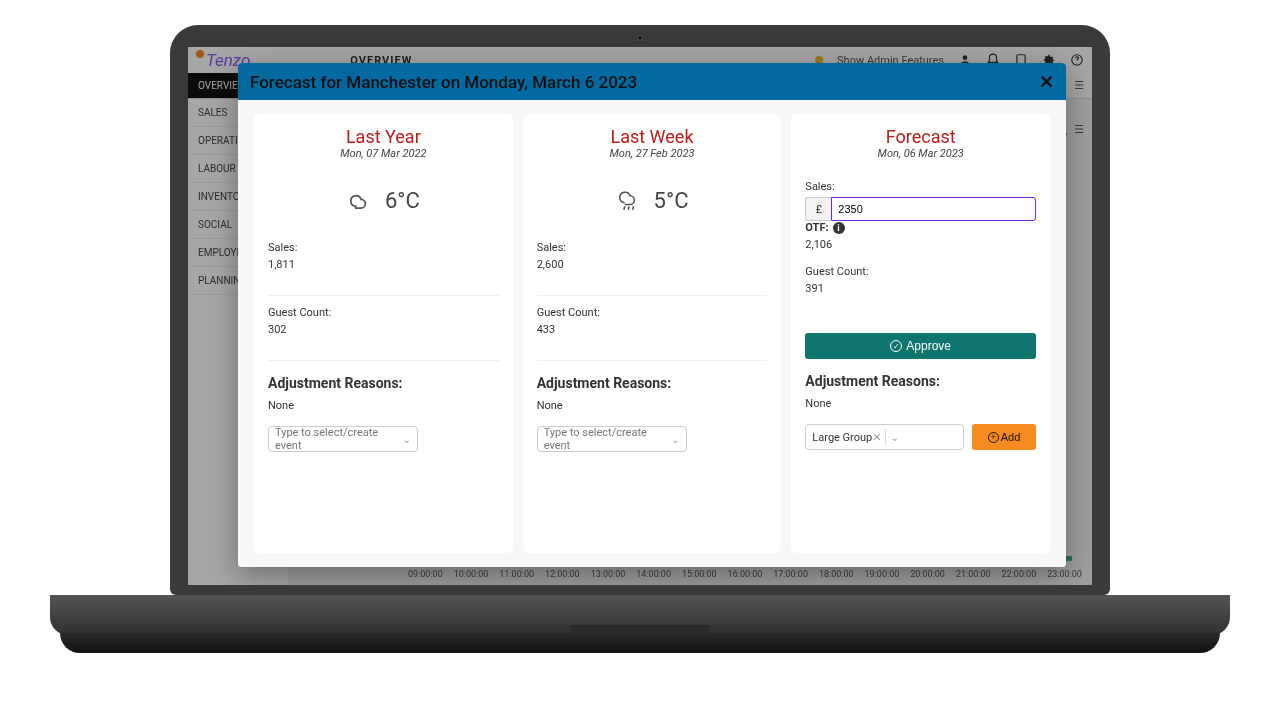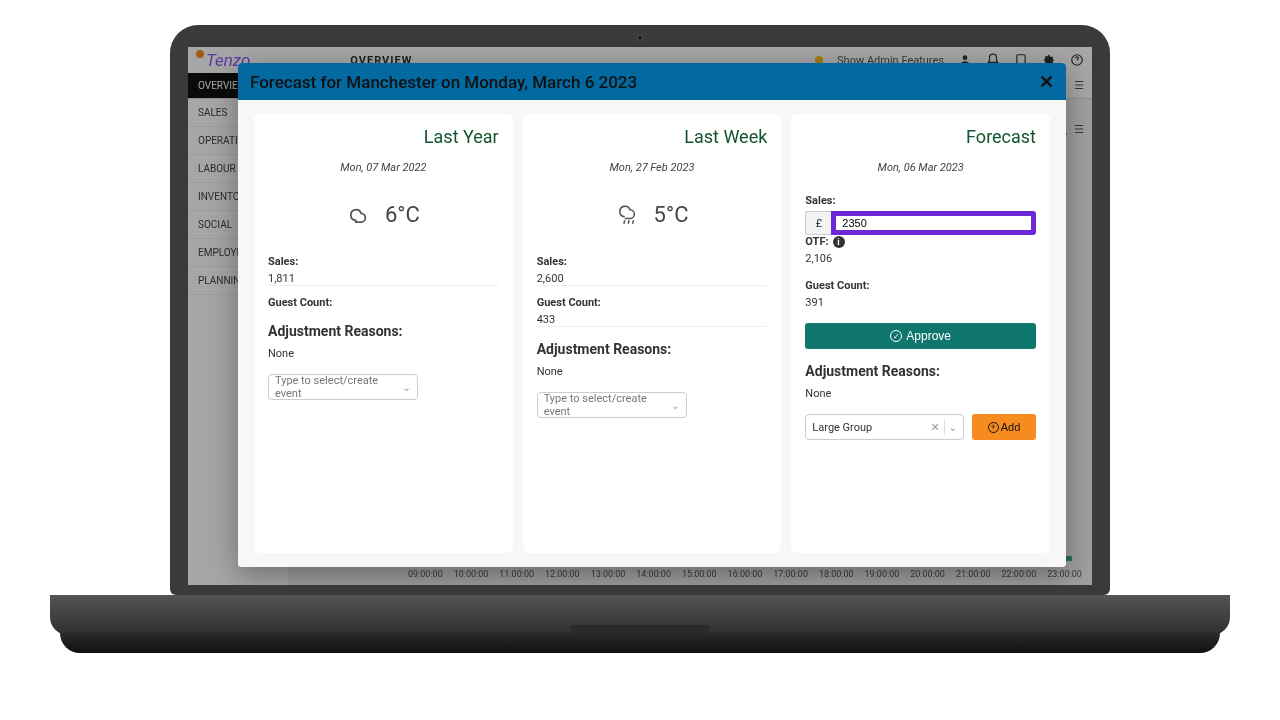--- a/index.html
+++ b/index.html
@@ -45,40 +45,40 @@
   .bars div:nth-child(2){ background:#5aa; height:6px; }
   .bars div:nth-child(3){ background:#4a8; height:5px; }
 
   
   .modal { position:absolute; left:50px; right:26px; top:16px; bottom:18px; background:#fff; border-radius:4px; box-shadow:0 8px 30px rgba(0,0,0,0.35); z-index:10; display:flex; flex-direction:column; overflow:hidden; }
   .modal-header { background:#0369a1; color:#111; padding:8px 12px; display:flex; align-items:center; }
   .modal-header h2 { font-size:17px; font-weight:500; }
   .close-x { margin-left:auto; font-size:18px; font-weight:700; cursor:pointer; color:#111; }
   .modal-body { flex:1; display:flex; gap:10px; padding:14px 16px; background:#f7f7f5; }
   .card { flex:1; background:#fff; border-radius:6px; padding:12px 14px; display:flex; flex-direction:column; font-size:11px; color:#333; }
-  .card h3 { text-align:right; font-size:18px; font-weight:400; color:#14532d; }
-  .card .subdate { text-align:center; font-style:italic; font-size:11px; color:#444; margin-top:14px; }
+  .card h3 { text-align:center; font-size:18px; font-weight:400; color:#b91c1c; }
+  .card .subdate { text-align:center; font-style:italic; font-size:11px; color:#444; margin-top:0; }
   .weather { display:flex; align-items:center; justify-content:center; gap:10px; margin:28px 0 18px; font-size:22px; color:#444; }
   .wicon { width:28px; height:22px; }
-  .lbl { font-weight:700; font-size:11px; margin-top:10px; }
-  .val { font-size:11px; margin-top:4px; padding-bottom:0; border-bottom:1px solid #eee; }
+  .lbl { font-weight:400; font-size:11px; margin-top:10px; }
+  .val { font-size:11px; margin-top:4px; padding-bottom:24px; border-bottom:1px solid #eee; }
   .adjh { font-weight:700; font-size:14px; margin-top:14px; }
   .none { font-size:11px; margin-top:8px; color:#333; }
   .evselect { margin-top:14px; border:1px solid #ccc; border-radius:4px; height:26px; display:flex; align-items:center; padding:0 6px; color:#777; font-size:11px; width:150px; justify-content:space-between; }
   .chev { color:#999; font-size:10px; }
   
   .sales-row { display:flex; margin-top:4px; }
   .cur { width:26px; height:24px; border:1px solid #ccc; border-right:none; border-radius:3px 0 0 3px; display:flex; align-items:center; justify-content:center; background:#f3f3f3; font-size:11px; }
-  .sales-input { flex:1; height:24px; border:5px solid #6d28d9; border-radius:0 3px 3px 0; padding:0 6px; font-size:11px; }
+  .sales-input { flex:1; height:24px; border:1px solid #6d28d9; border-radius:0 3px 3px 0; padding:0 6px; font-size:11px; }
   .otf-row { display:flex; align-items:center; gap:4px; font-weight:700; font-size:11px; }
   .info-icon { width:12px; height:12px; background:#333; color:#fff; border-radius:50%; display:inline-flex; align-items:center; justify-content:center; font-size:9px; font-weight:700; }
   .approve-btn { margin-top:14px; height:26px; background:#0f766e; color:#fff; border:none; border-radius:3px; width:100%; font-size:12px; display:flex; align-items:center; justify-content:center; gap:4px; cursor:pointer; }
   .approve-btn .chk { width:12px; height:12px; border:1.5px solid #fff; border-radius:50%; display:inline-flex; align-items:center; justify-content:center; font-size:8px; }
   .addrow { display:flex; gap:8px; margin-top:14px; }
-  .evselect2 { flex:1; border:1px solid #ccc; border-radius:4px; height:26px; display:flex; align-items:center; padding:0 6px; font-size:11px; color:#333; justify-content:space-between; }
+  .evselect2 { flex:1; border:1px solid #ccc; border-radius:4px; height:26px; display:flex; align-items:center; padding:0 6px; font-size:11px; color:#333; justify-content:flex-start; }
   .evx { color:#999; font-size:11px; }
   .divv { width:1px; height:16px; background:#ddd; margin:0 4px; }
   .add-btn { width:64px; height:26px; background:#f68b1f; color:#111; border:none; border-radius:3px; font-size:11px; display:flex; align-items:center; justify-content:center; gap:2px; cursor:pointer; }
   .plus-circle { width:11px; height:11px; border:1.5px solid #111; border-radius:50%; display:inline-flex; align-items:center; justify-content:center; font-size:9px; line-height:1; }
 </style>
 </head>
 <body>
 
 <div class="laptop">
   <div class="screen-bezel">
@@ -180,20 +180,21 @@
               <div class="subdate">Mon, 07 Mar 2022</div>
               <div class="weather">
                 <svg class="wicon" viewBox="0 0 32 24" fill="none" stroke="#555" stroke-width="2">
                     <path d="M10 18a6 6 0 116-8 5 5 0 110 10H10a4 4 0 010-2z"></path>
                   </svg>
                 <span>6°C</span>
               </div>
               <div class="lbl">Sales:</div>
               <div class="val">1,811</div>
               <div class="lbl">Guest Count:</div>
+              <div class="val">302</div>
               <div class="adjh">Adjustment Reasons:</div>
               <div class="none">None</div>
               <div class="evselect">
                 <span>Type to select/create event</span>
                 <span class="chev">⌄</span>
               </div>
             </div>
 
             <div class="card">
               <h3>Last Week</h3>

